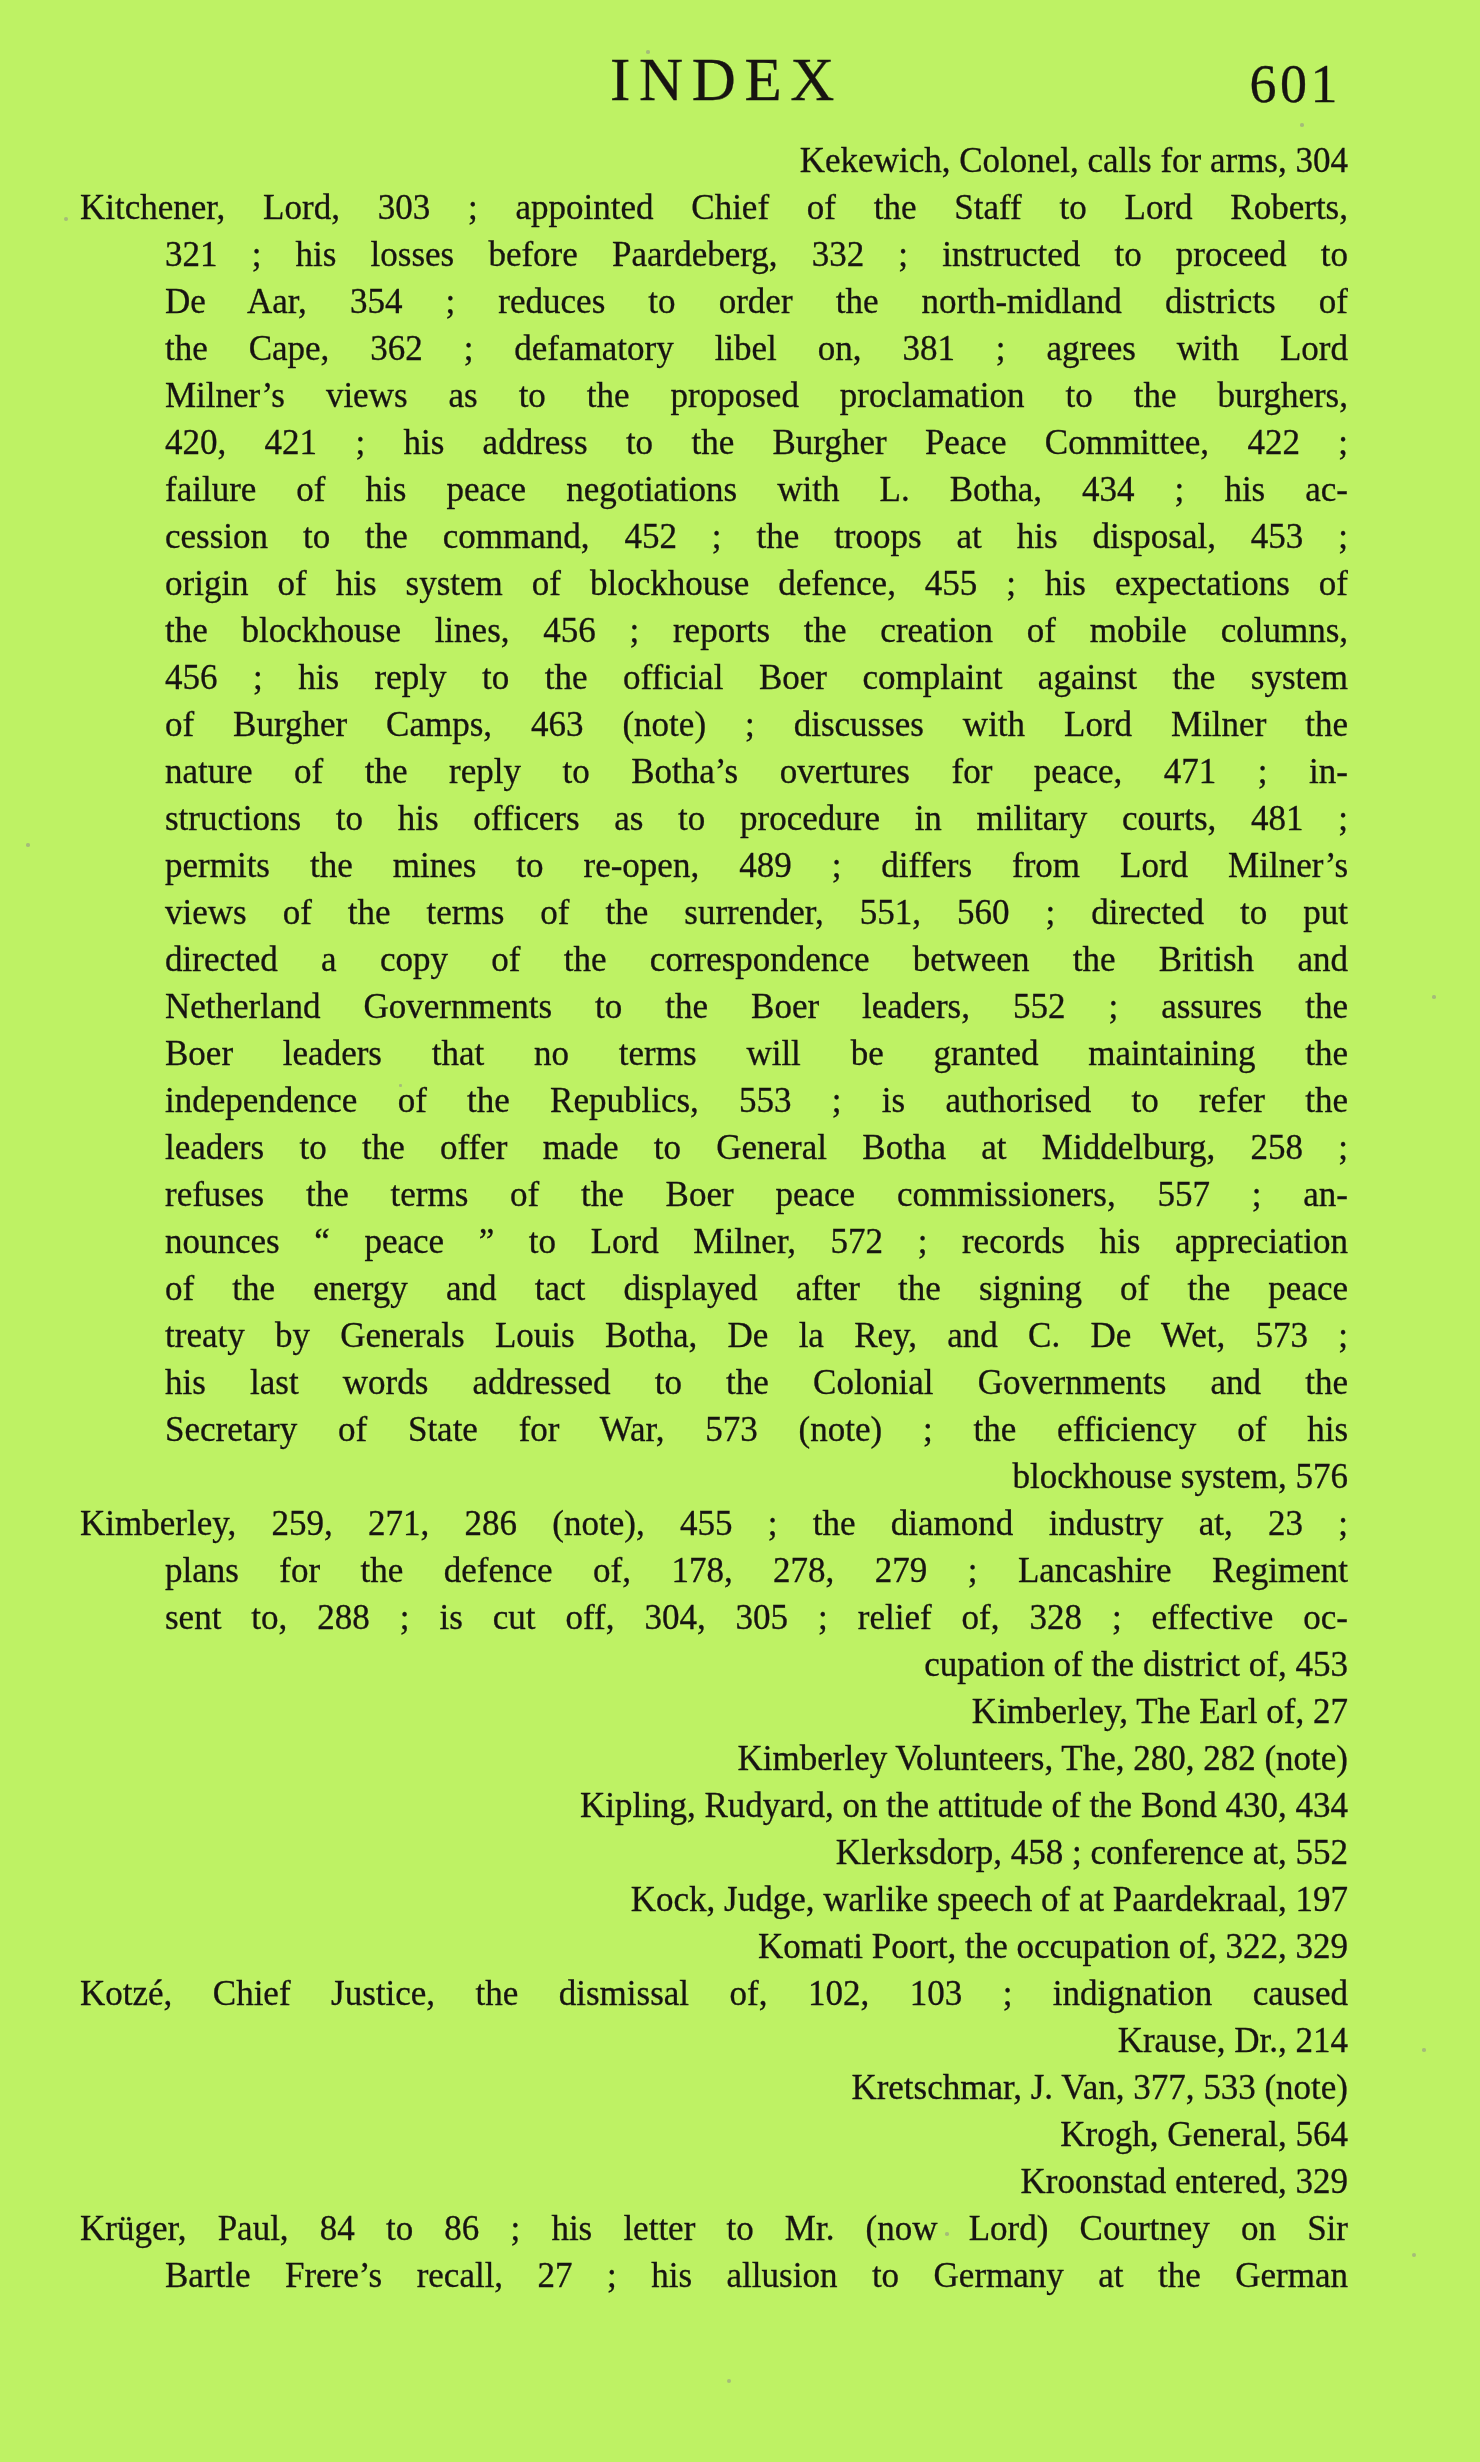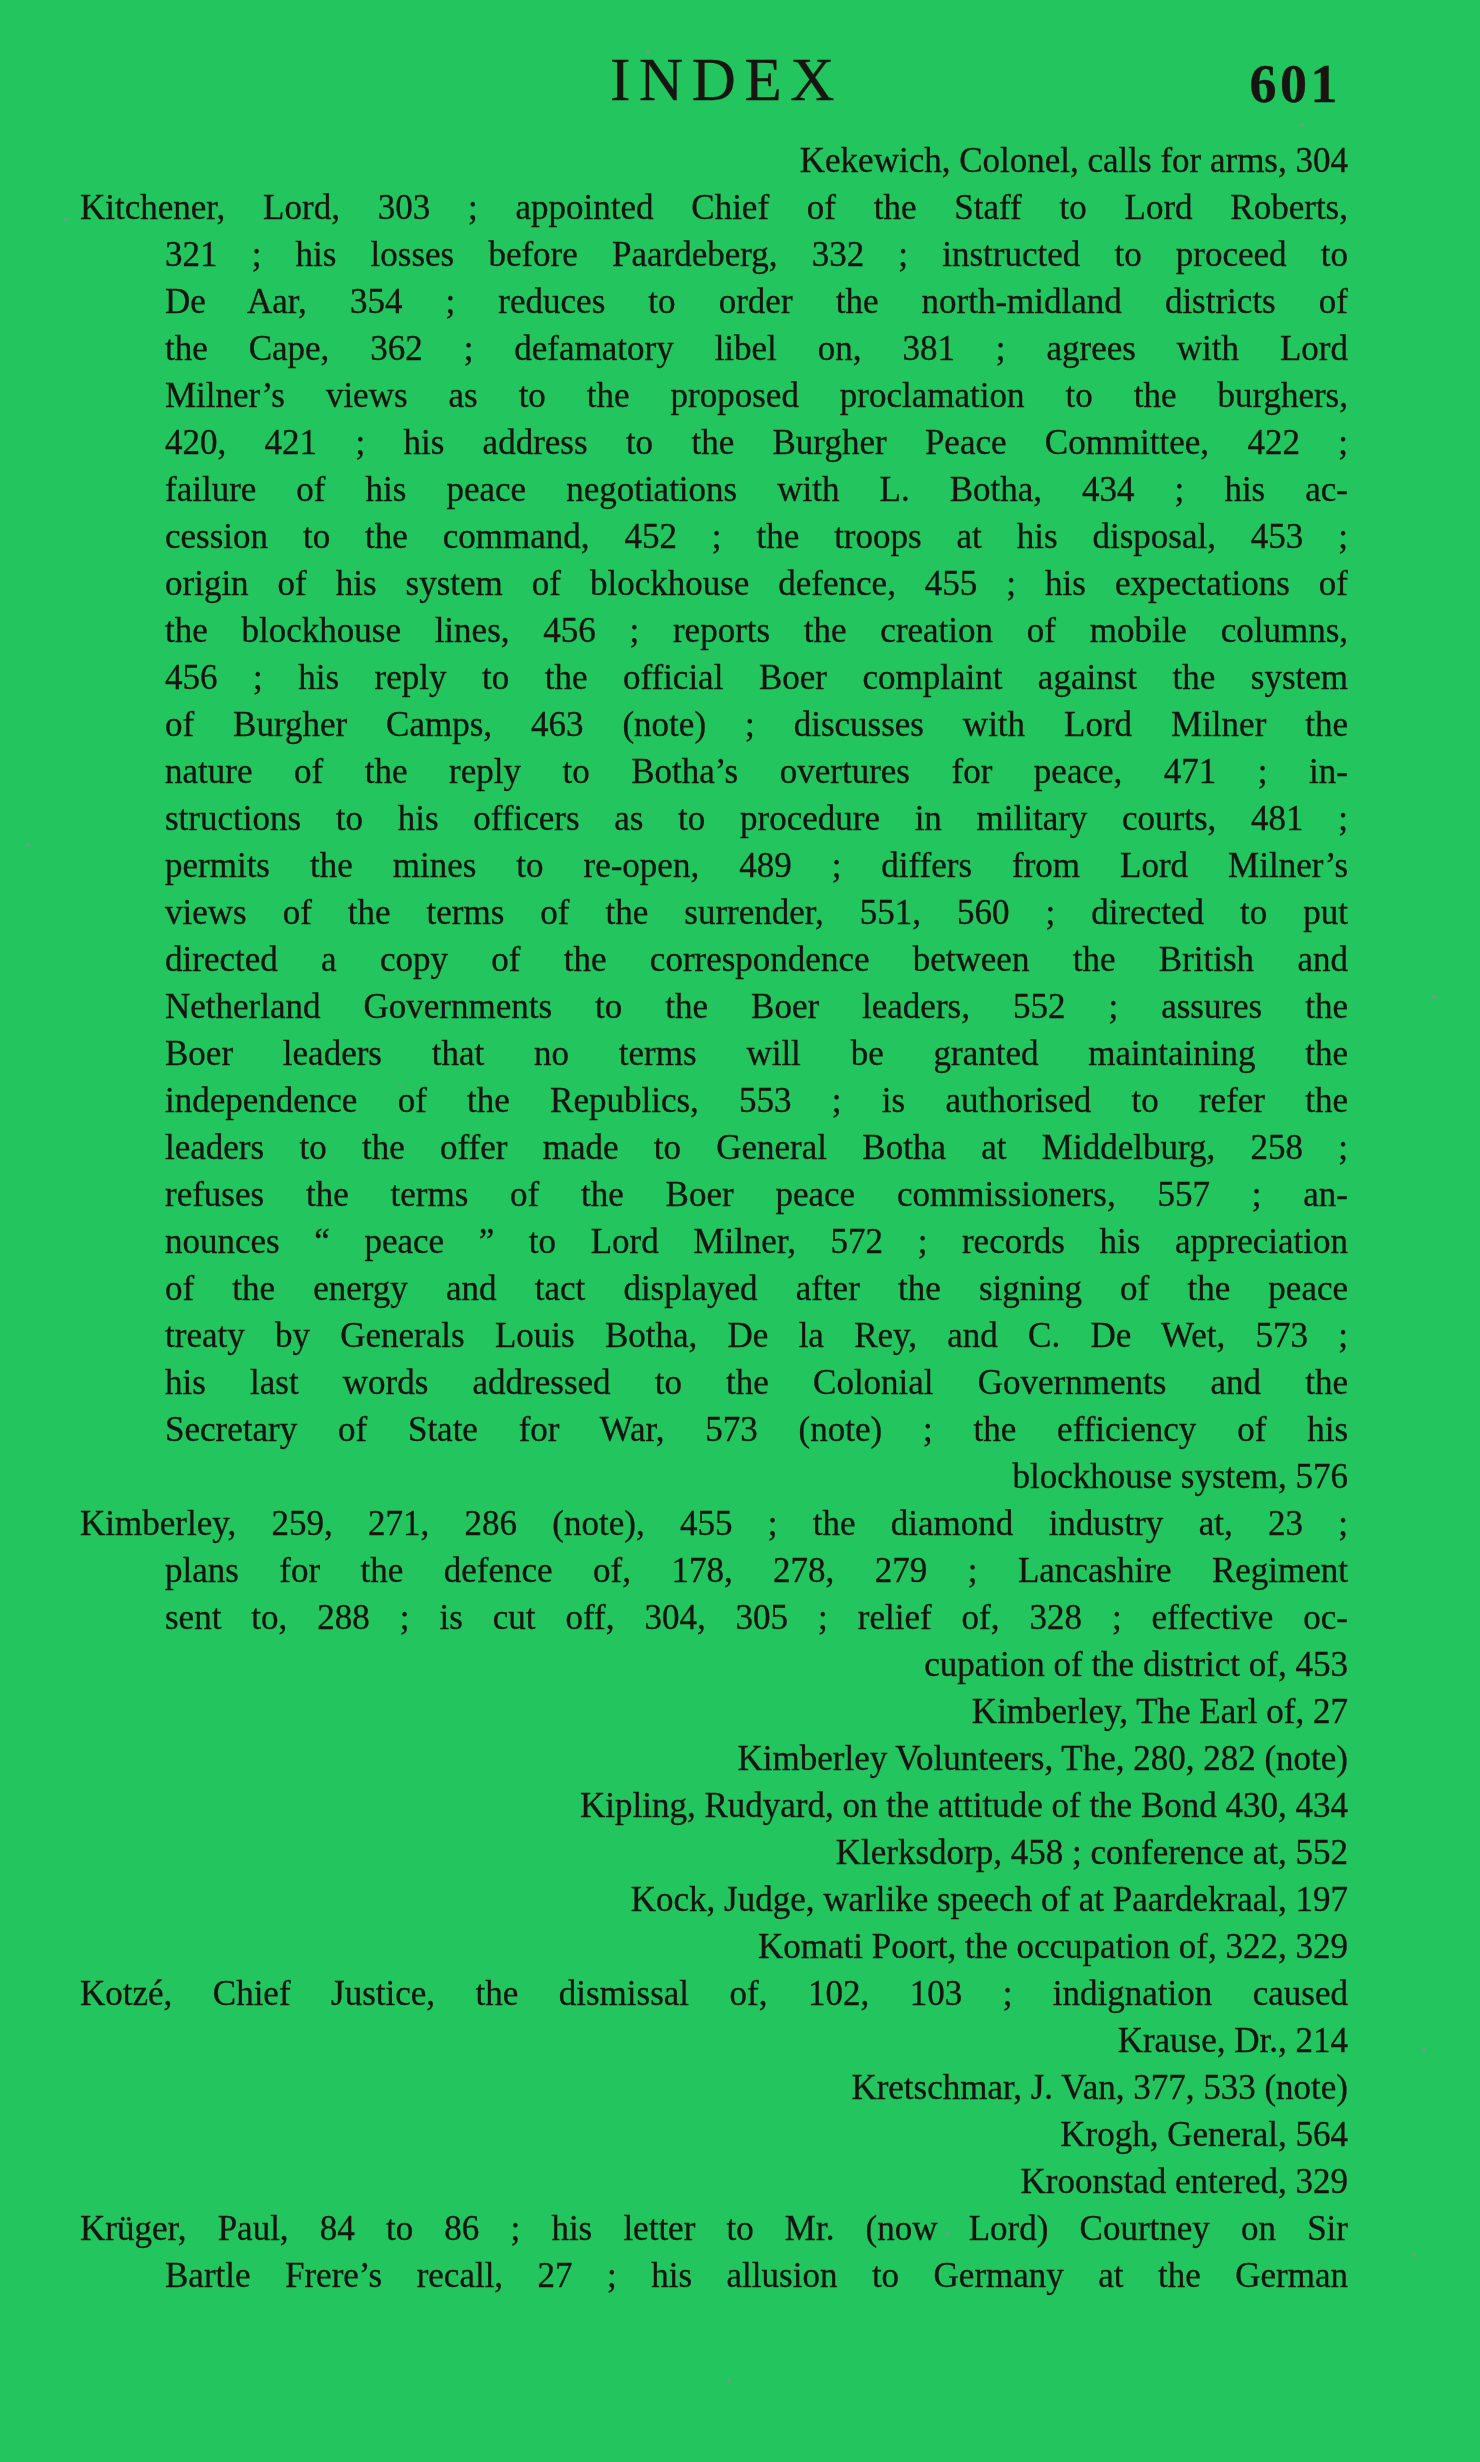--- a/index.html
+++ b/index.html
@@ -5,21 +5,21 @@
   html, body {
     margin: 0;
     padding: 0;
     background: #e9e9e7;
   }
   .page {
     position: relative;
     width: 1481px;
     height: 2462px;
     margin: 0 auto;
-    background: #22c55e;
+    background: #bef264;
     color: #171411;
     font-family: "Liberation Serif", "DejaVu Serif", serif;
     -webkit-text-stroke: 0.3px #171411;
     overflow: hidden;
   }
   .page-title {
     position: absolute;
     top: 49px;
     left: -14px;
     width: 100%;
@@ -29,21 +29,21 @@
     letter-spacing: 8.7px;
     font-weight: 400;
   }
   .page-number {
     position: absolute;
     top: 57px;
     right: 140px;
     font-size: 54px;
     line-height: 1;
     letter-spacing: 3.5px;
-    font-weight: 700;
+    font-weight: 400;
     text-align: right;
   }
   .index-body {
     position: absolute;
     top: 137px;
     left: 80px;
     width: 1268px;
     font-size: 35px;
   }
   .line {

